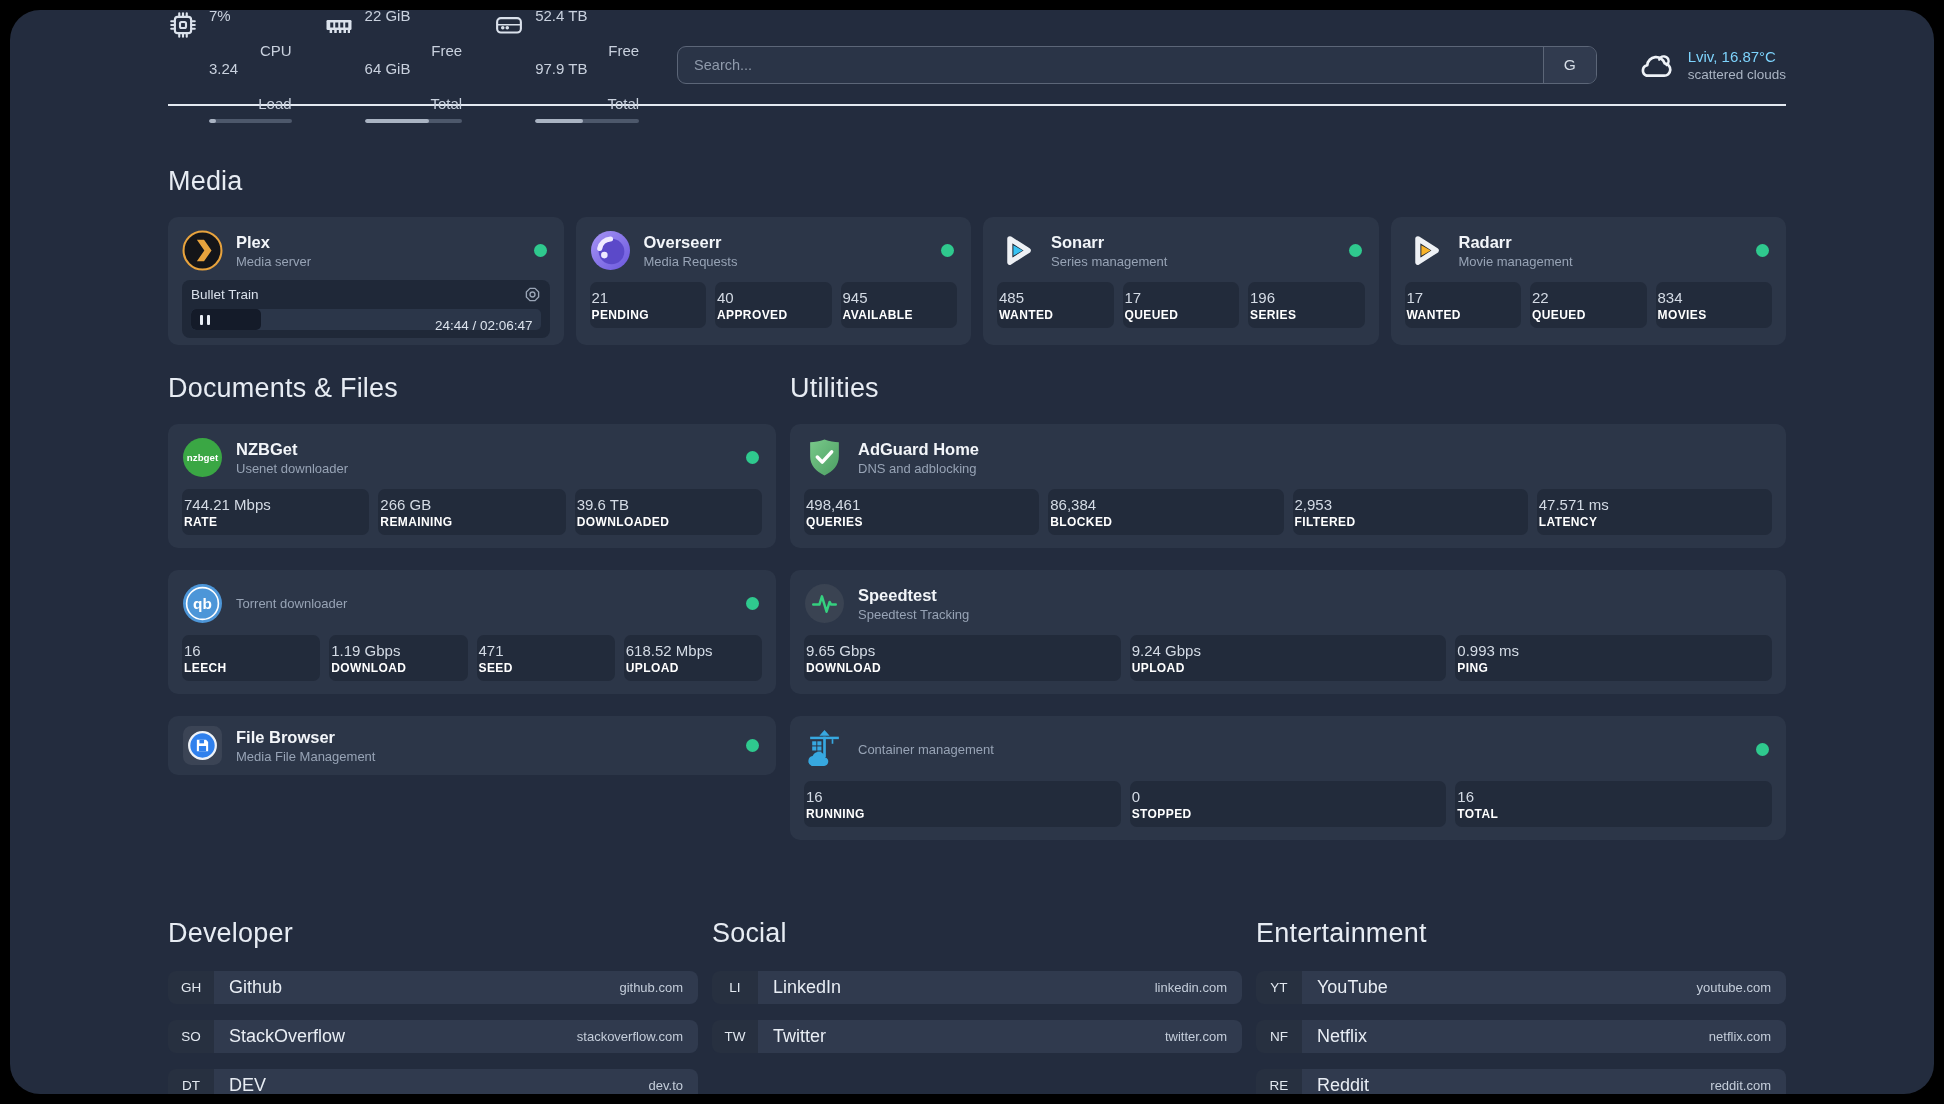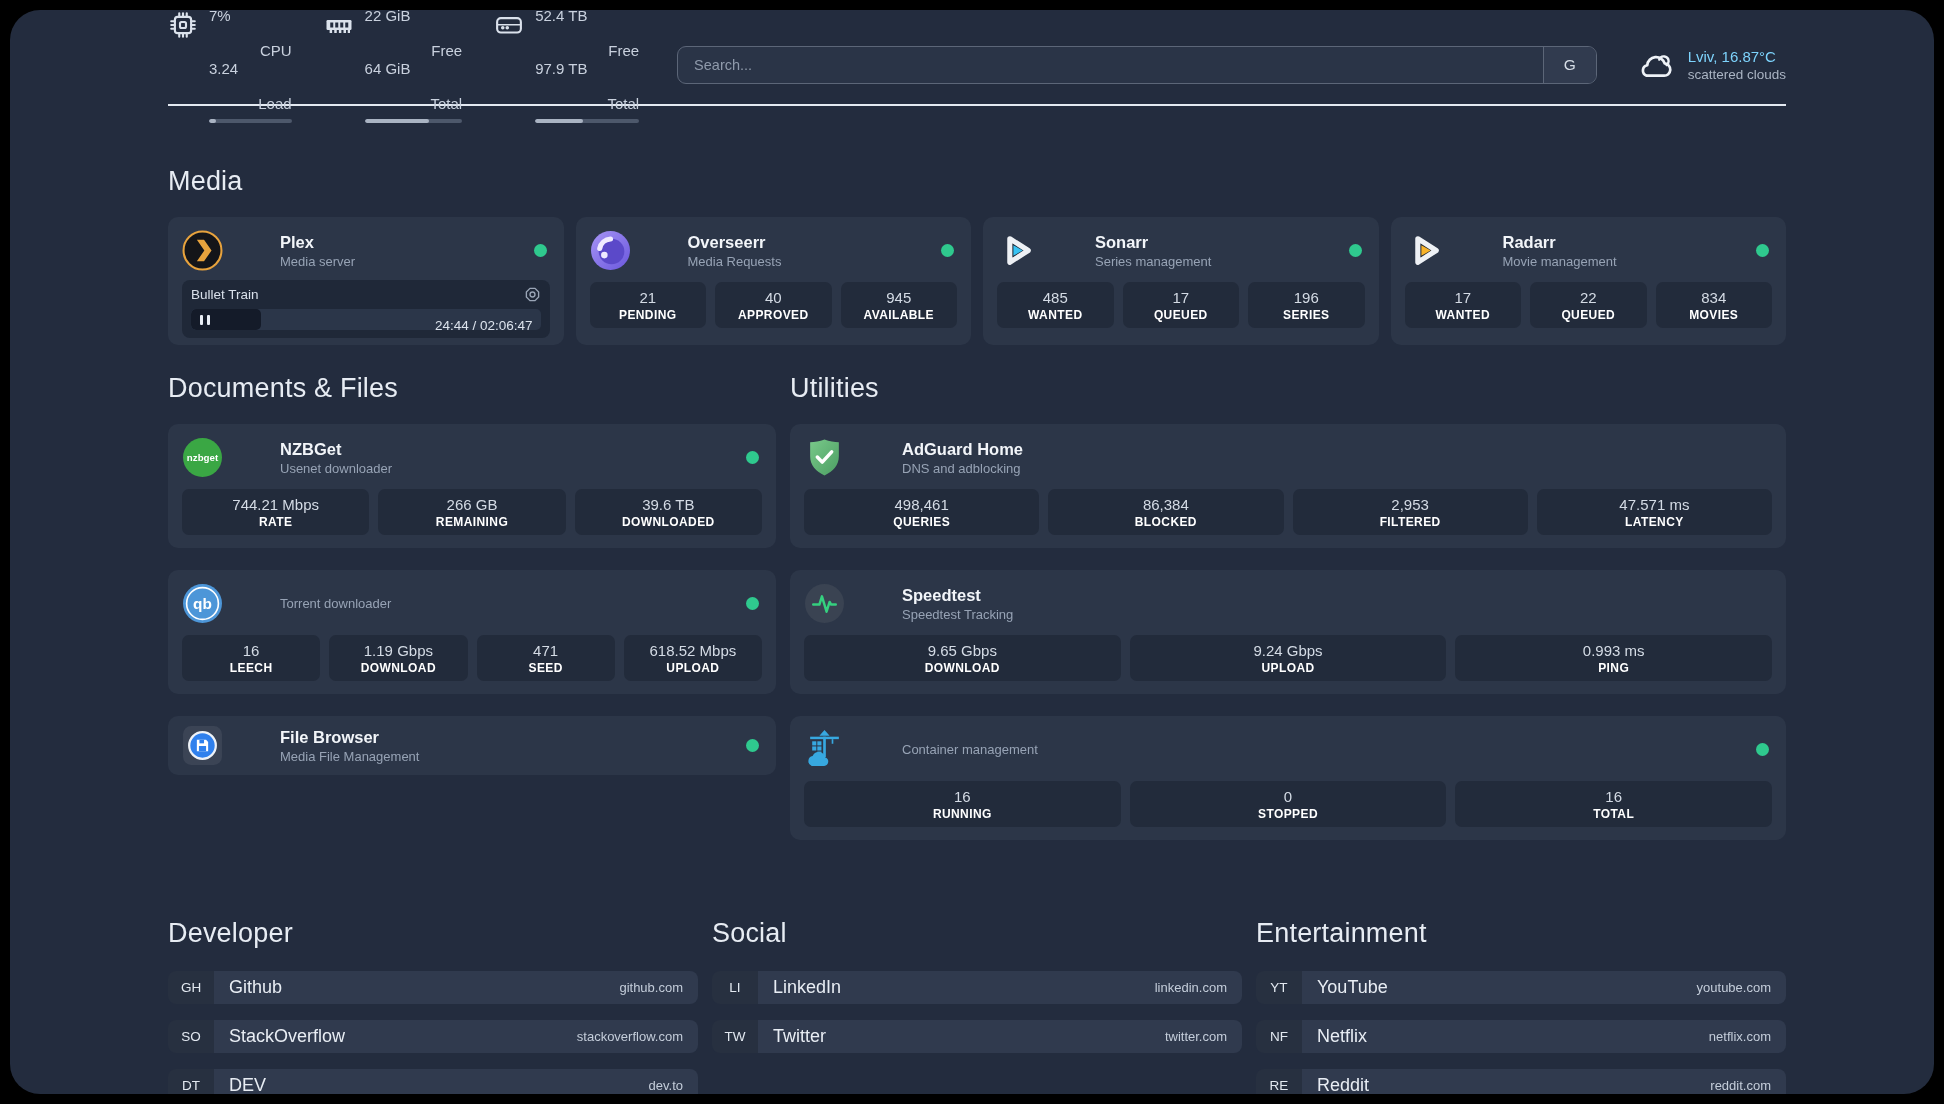--- a/index.html
+++ b/index.html
@@ -39,26 +39,26 @@
   .divider{margin:14px 0 0 0;border:none;border-top:2px solid #e3e9f1;}
   
   .sec-heading{font-size:27px;font-weight:500;color:#e7ecf3;letter-spacing:.2px;}
   .media-heading{margin:60px 0 20px 0;}
   .media-grid{display:grid;grid-template-columns:repeat(4,1fr);gap:12px;}
   .card{background:#2c3648;border-radius:10px;padding:13px 14px;box-sizing:border-box;}
   .media-card{height:128px;}
   .card-header{display:flex;align-items:center;gap:13px;}
   .app-icon{width:41px;height:41px;flex:none;}
   .app-icon svg{width:100%;height:100%;display:block;}
-  .card-titles{flex:1;min-width:0;margin-left:44px;}
+  .card-titles{flex:1;min-width:0;}
   .card-name{font-size:16.5px;font-weight:600;color:#f2f5f9;line-height:21px;}
   .card-desc{font-size:13px;color:#97a3b5;line-height:17px;}
   .status-dot{width:13px;height:13px;border-radius:50%;background:#2fc98e;margin-right:3px;flex:none;}
   .stats{display:flex;gap:9px;margin-top:11px;}
-  .stat{flex:1;background:#222b3b;border-radius:7px;text-align:center;padding:6px 2px 5px;}
+  .stat{flex:1;background:#222b3b;border-radius:7px;text-align:left;padding:6px 2px 5px;}
   .stat-value{font-size:15px;color:#d4dbe5;line-height:19px;white-space:nowrap;}
   .stat-label{font-size:12px;font-weight:700;color:#fff;letter-spacing:.4px;line-height:16px;}
   
   .player{margin-top:9px;background:#1f2838;border-radius:8px;padding:6px 9px 8px;}
   .player-top{display:flex;justify-content:space-between;align-items:center;
     font-size:13.5px;color:#d9e0ea;line-height:17px;}
   .np-icon{width:17px;height:17px;color:#9aa5b6;}
   .np-icon svg{width:100%;height:100%;}
   .player-bar{margin-top:6px;height:21px;border-radius:5px;background:#2b3649;position:relative;overflow:hidden;}
   .player-fill{position:absolute;left:0;top:0;bottom:0;border-radius:5px;background:#141b29;

